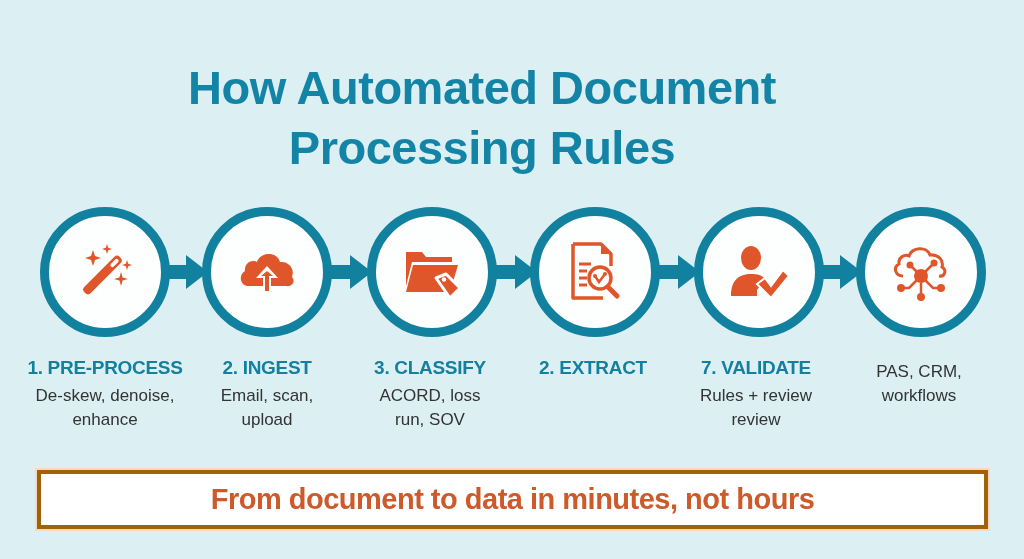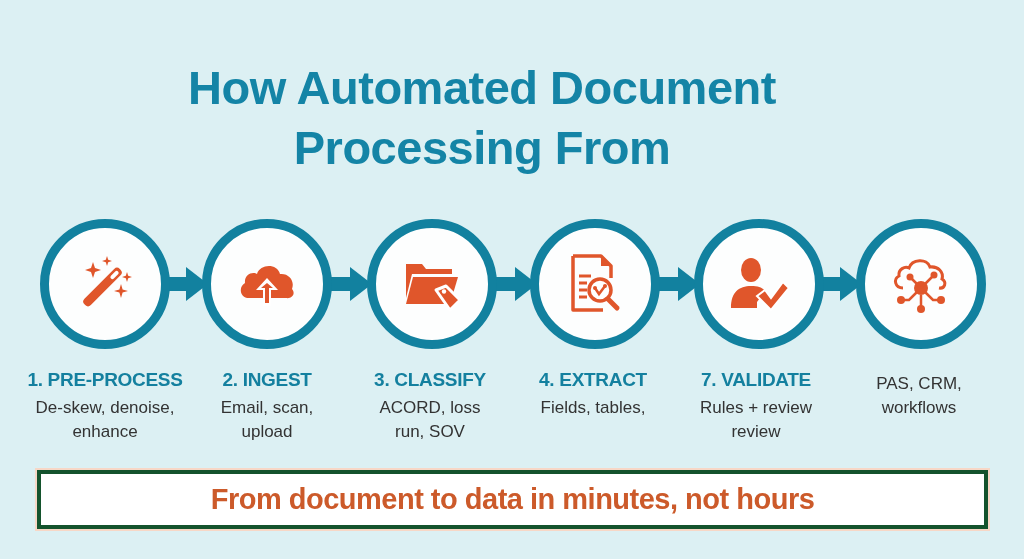--- a/index.html
+++ b/index.html
@@ -1,34 +1,34 @@
 <!DOCTYPE html>
 <html><head>
 <meta charset="utf-8">
 <style>
   html, body { margin:0; padding:0; }
   body { width:1024px; height:559px; background:#dcf0f3; overflow:hidden; position:relative; font-family:"Liberation Sans", sans-serif; }
   .title { position:absolute; left:0; width:964px; top:58px; text-align:center; color:#1484a6; font-weight:bold; font-size:47px; line-height:60px; letter-spacing:-0.5px; }
-  .flow { position:absolute; left:0; top:12px; width:1024px; height:532px; }
+  .flow { position:absolute; left:0; top:0; width:1024px; height:532px; }
   .step { position:absolute; top:207px; width:130px; height:130px; }
   .circle { position:absolute; left:0; top:0; width:112px; height:112px; border:9px solid #12819f; border-radius:50%; background:#fdfefe; display:flex; align-items:center; justify-content:center; }
   .circle svg { width:64px; height:64px; }
   .arrow { position:absolute; top:253px; height:38px; }
   .label { position:absolute; top:356px; width:170px; text-align:center; }
   .label .name { color:#14809f; font-weight:bold; font-size:19px; line-height:24px; letter-spacing:-0.3px; }
   .label .desc { color:#333; font-size:17px; line-height:24px; margin-top:4px;text-align:center; }
-  .banner { position:absolute; left:37px; top:470px; width:943px; height:51px; border:4px solid #14532d; background:#fff; display:flex; align-items:center; justify-content:center; box-shadow:0 0 0 2px #f7d7c6; }
+  .banner { position:absolute; left:37px; top:470px; width:943px; height:51px; border:4px solid #a16207; background:#fff; display:flex; align-items:center; justify-content:center; box-shadow:0 0 0 2px #f7d7c6; }
   .banner span { color:#cc5a2a; font-weight:bold; font-size:29px; letter-spacing:-0.5px; }
 </style>
 </head>
 <body>
 
 <div class="title">
   <div>How Automated Document</div>
-  <div>Processing From</div>
+  <div>Processing Rules</div>
 </div>
 
 <div class="flow">
 
   <svg class="arrow" style="left:160px;width:50px" viewBox="0 0 50 38">
       <rect x="0" y="12" width="28" height="14" fill="#12819f"></rect>
       <polygon points="26,2 48,19 26,36" fill="#12819f"></polygon>
     </svg>
   <svg class="arrow" style="left:322px;width:52px" viewBox="0 0 52 38">
       <rect x="0" y="12" width="30" height="14" fill="#12819f"></rect>
@@ -144,23 +144,22 @@
       </div>
   </div>
   <div class="label" style="left:345px">
     <div class="name">3. CLASSIFY</div>
     <div class="desc">
         <div>ACORD, loss</div>
         <div>run, SOV</div>
       </div>
   </div>
   <div class="label" style="left:508px">
-    <div class="name">4. EXTRACT</div>
+    <div class="name">2. EXTRACT</div>
     <div class="desc">
-        <div>Fields, tables,</div>
       </div>
   </div>
   <div class="label" style="left:671px">
     <div class="name">7. VALIDATE</div>
     <div class="desc">
         <div>Rules + review</div>
         <div>review</div>
       </div>
   </div>
   <div class="label" style="left:834px">

